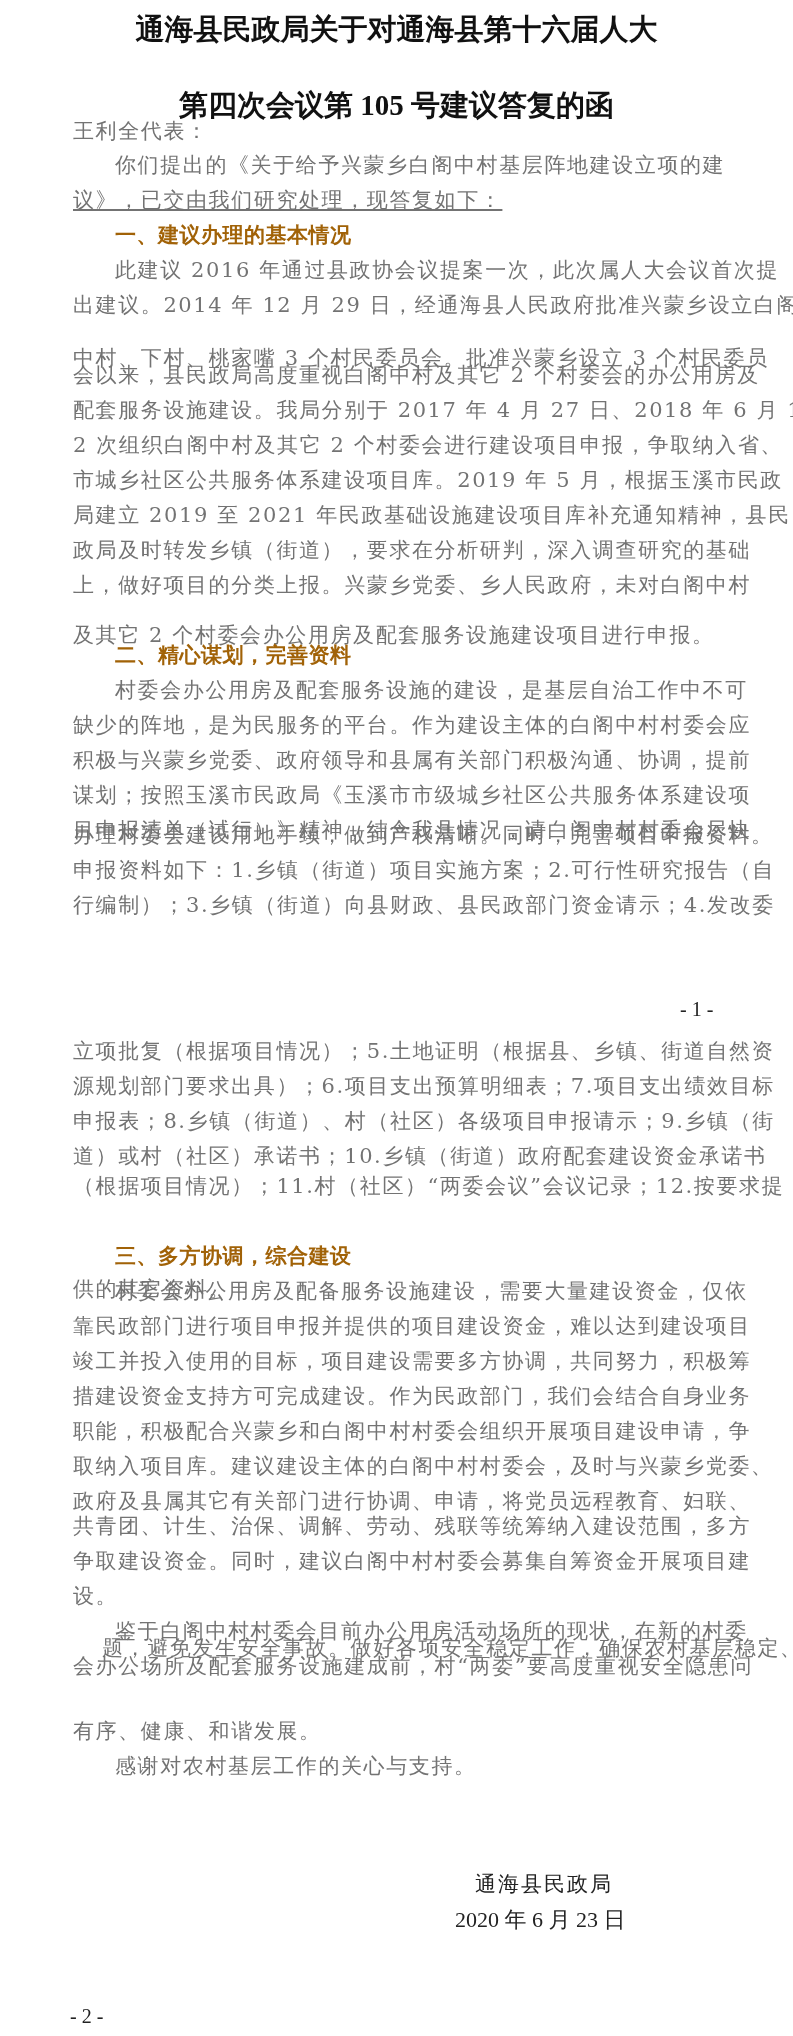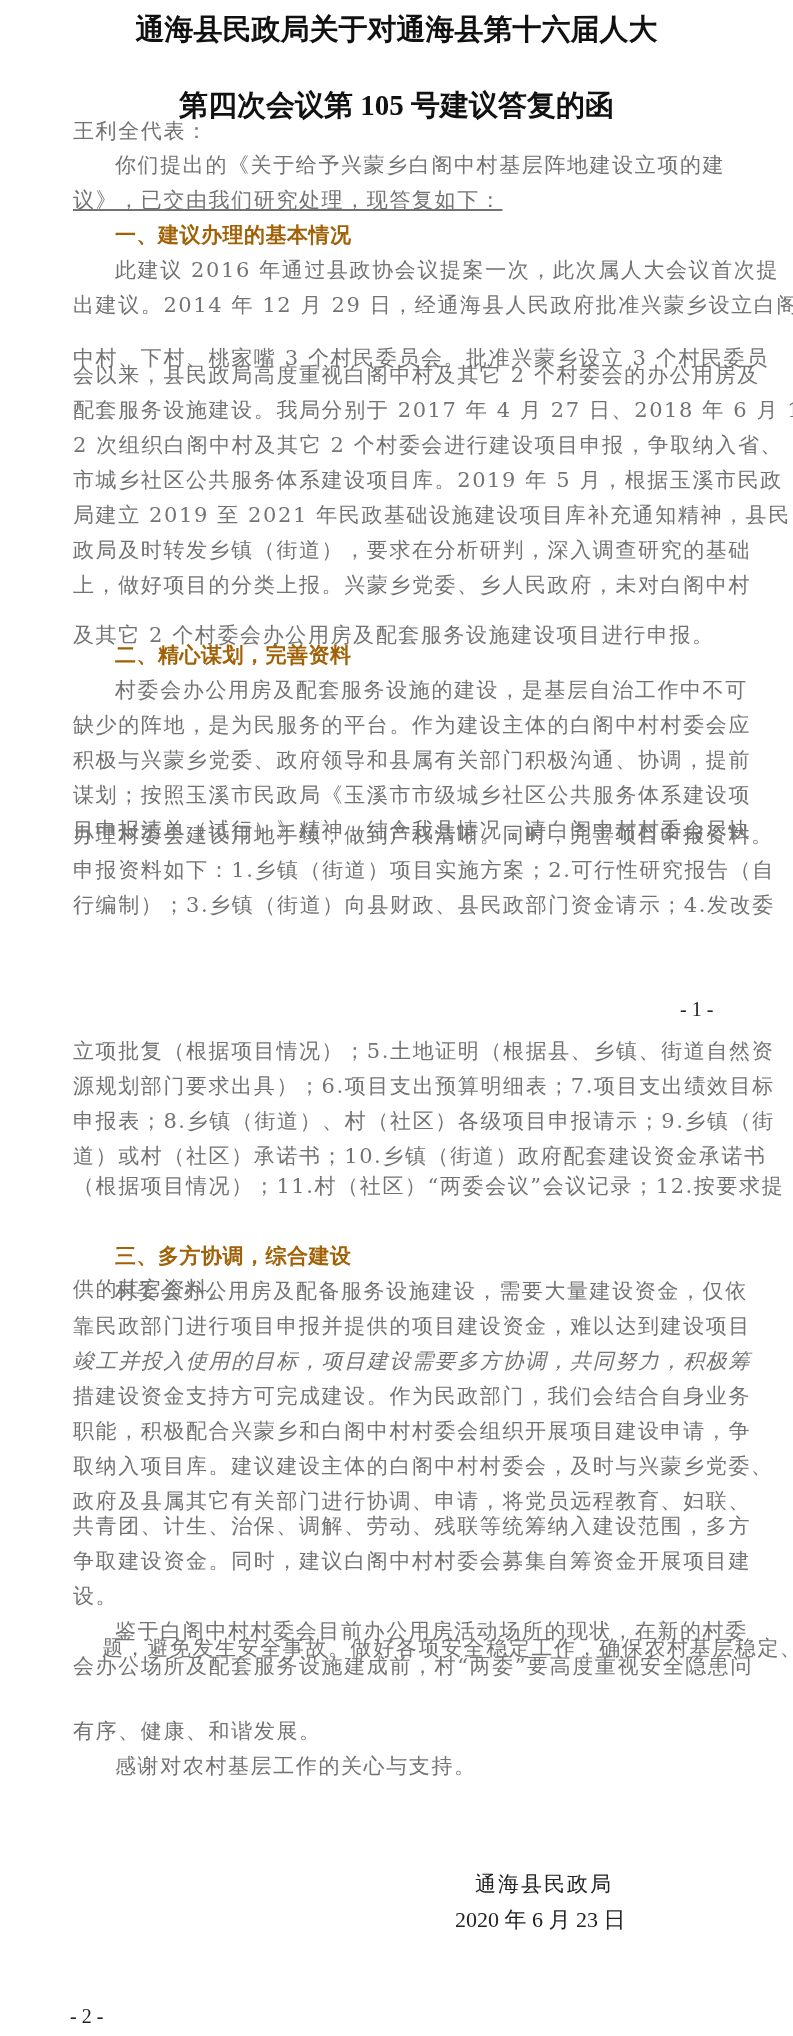--- a/index.html
+++ b/index.html
@@ -51,21 +51,21 @@
       <div class="line just" style="top: 892px; width: 645px;">行编制）；3.乡镇（街道）向县财政、县民政部门资金请示；4.发改委</div>
       <div class="line just" style="top: 1038px; width: 645px;">立项批复（根据项目情况）；5.土地证明（根据县、乡镇、街道自然资</div>
       <div class="line just" style="top: 1073px; width: 645px;">源规划部门要求出具）；6.项目支出预算明细表；7.项目支出绩效目标</div>
       <div class="line just" style="top: 1108px; width: 645px;">申报表；8.乡镇（街道）、村（社区）各级项目申报请示；9.乡镇（街</div>
       <div class="line just" style="top: 1143px; width: 645px;">道）或村（社区）承诺书；10.乡镇（街道）政府配套建设资金承诺书</div>
       <div class="line just" style="top: 1173px; width: 645px;">（根据项目情况）；11.村（社区）“两委会议”会议记录；12.按要求提</div>
       <div class="line" style="top: 1276px;">供的其它资料。</div>
       <div class="line indent heading" style="top: 1243px;">三、多方协调，综合建设</div>
       <div class="line indent just" style="top: 1278px; width: 603px;">村委会办公用房及配备服务设施建设，需要大量建设资金，仅依</div>
       <div class="line just" style="top: 1313px; width: 645px;">靠民政部门进行项目申报并提供的项目建设资金，难以达到建设项目</div>
-      <div class="line just" style="top: 1348px; width: 645px; font-style: italic;">竣工并投入使用的目标，项目建设需要多方协调，共同努力，积极筹</div>
+      <div class="line just" style="top: 1348px; width: 645px;">竣工并投入使用的目标，项目建设需要多方协调，共同努力，积极筹</div>
       <div class="line just" style="top: 1383px; width: 645px;">措建设资金支持方可完成建设。作为民政部门，我们会结合自身业务</div>
       <div class="line just" style="top: 1418px; width: 645px;">职能，积极配合兴蒙乡和白阁中村村委会组织开展项目建设申请，争</div>
       <div class="line just" style="top: 1453px; width: 645px;">取纳入项目库。建议建设主体的白阁中村村委会，及时与兴蒙乡党委、</div>
       <div class="line just" style="top: 1488px; width: 645px;">政府及县属其它有关部门进行协调、申请，将党员远程教育、妇联、</div>
       <div class="line just" style="top: 1513px; width: 645px;">共青团、计生、治保、调解、劳动、残联等统筹纳入建设范围，多方</div>
       <div class="line just" style="top: 1548px; width: 645px;">争取建设资金。同时，建议白阁中村村委会募集自筹资金开展项目建</div>
       <div class="line" style="top: 1583px;">设。</div>
       <div class="line indent just" style="top: 1618px; width: 603px;">鉴于白阁中村村委会目前办公用房活动场所的现状，在新的村委</div>
       <div class="line just" style="top: 1653px; width: 645px;">会办公场所及配套服务设施建成前，村“两委”要高度重视安全隐患问</div>
       <div class="line just" style="top: 1635px; width: 645px; margin-left: 29px;">题，避免发生安全事故。做好各项安全稳定工作，确保农村基层稳定、</div>

